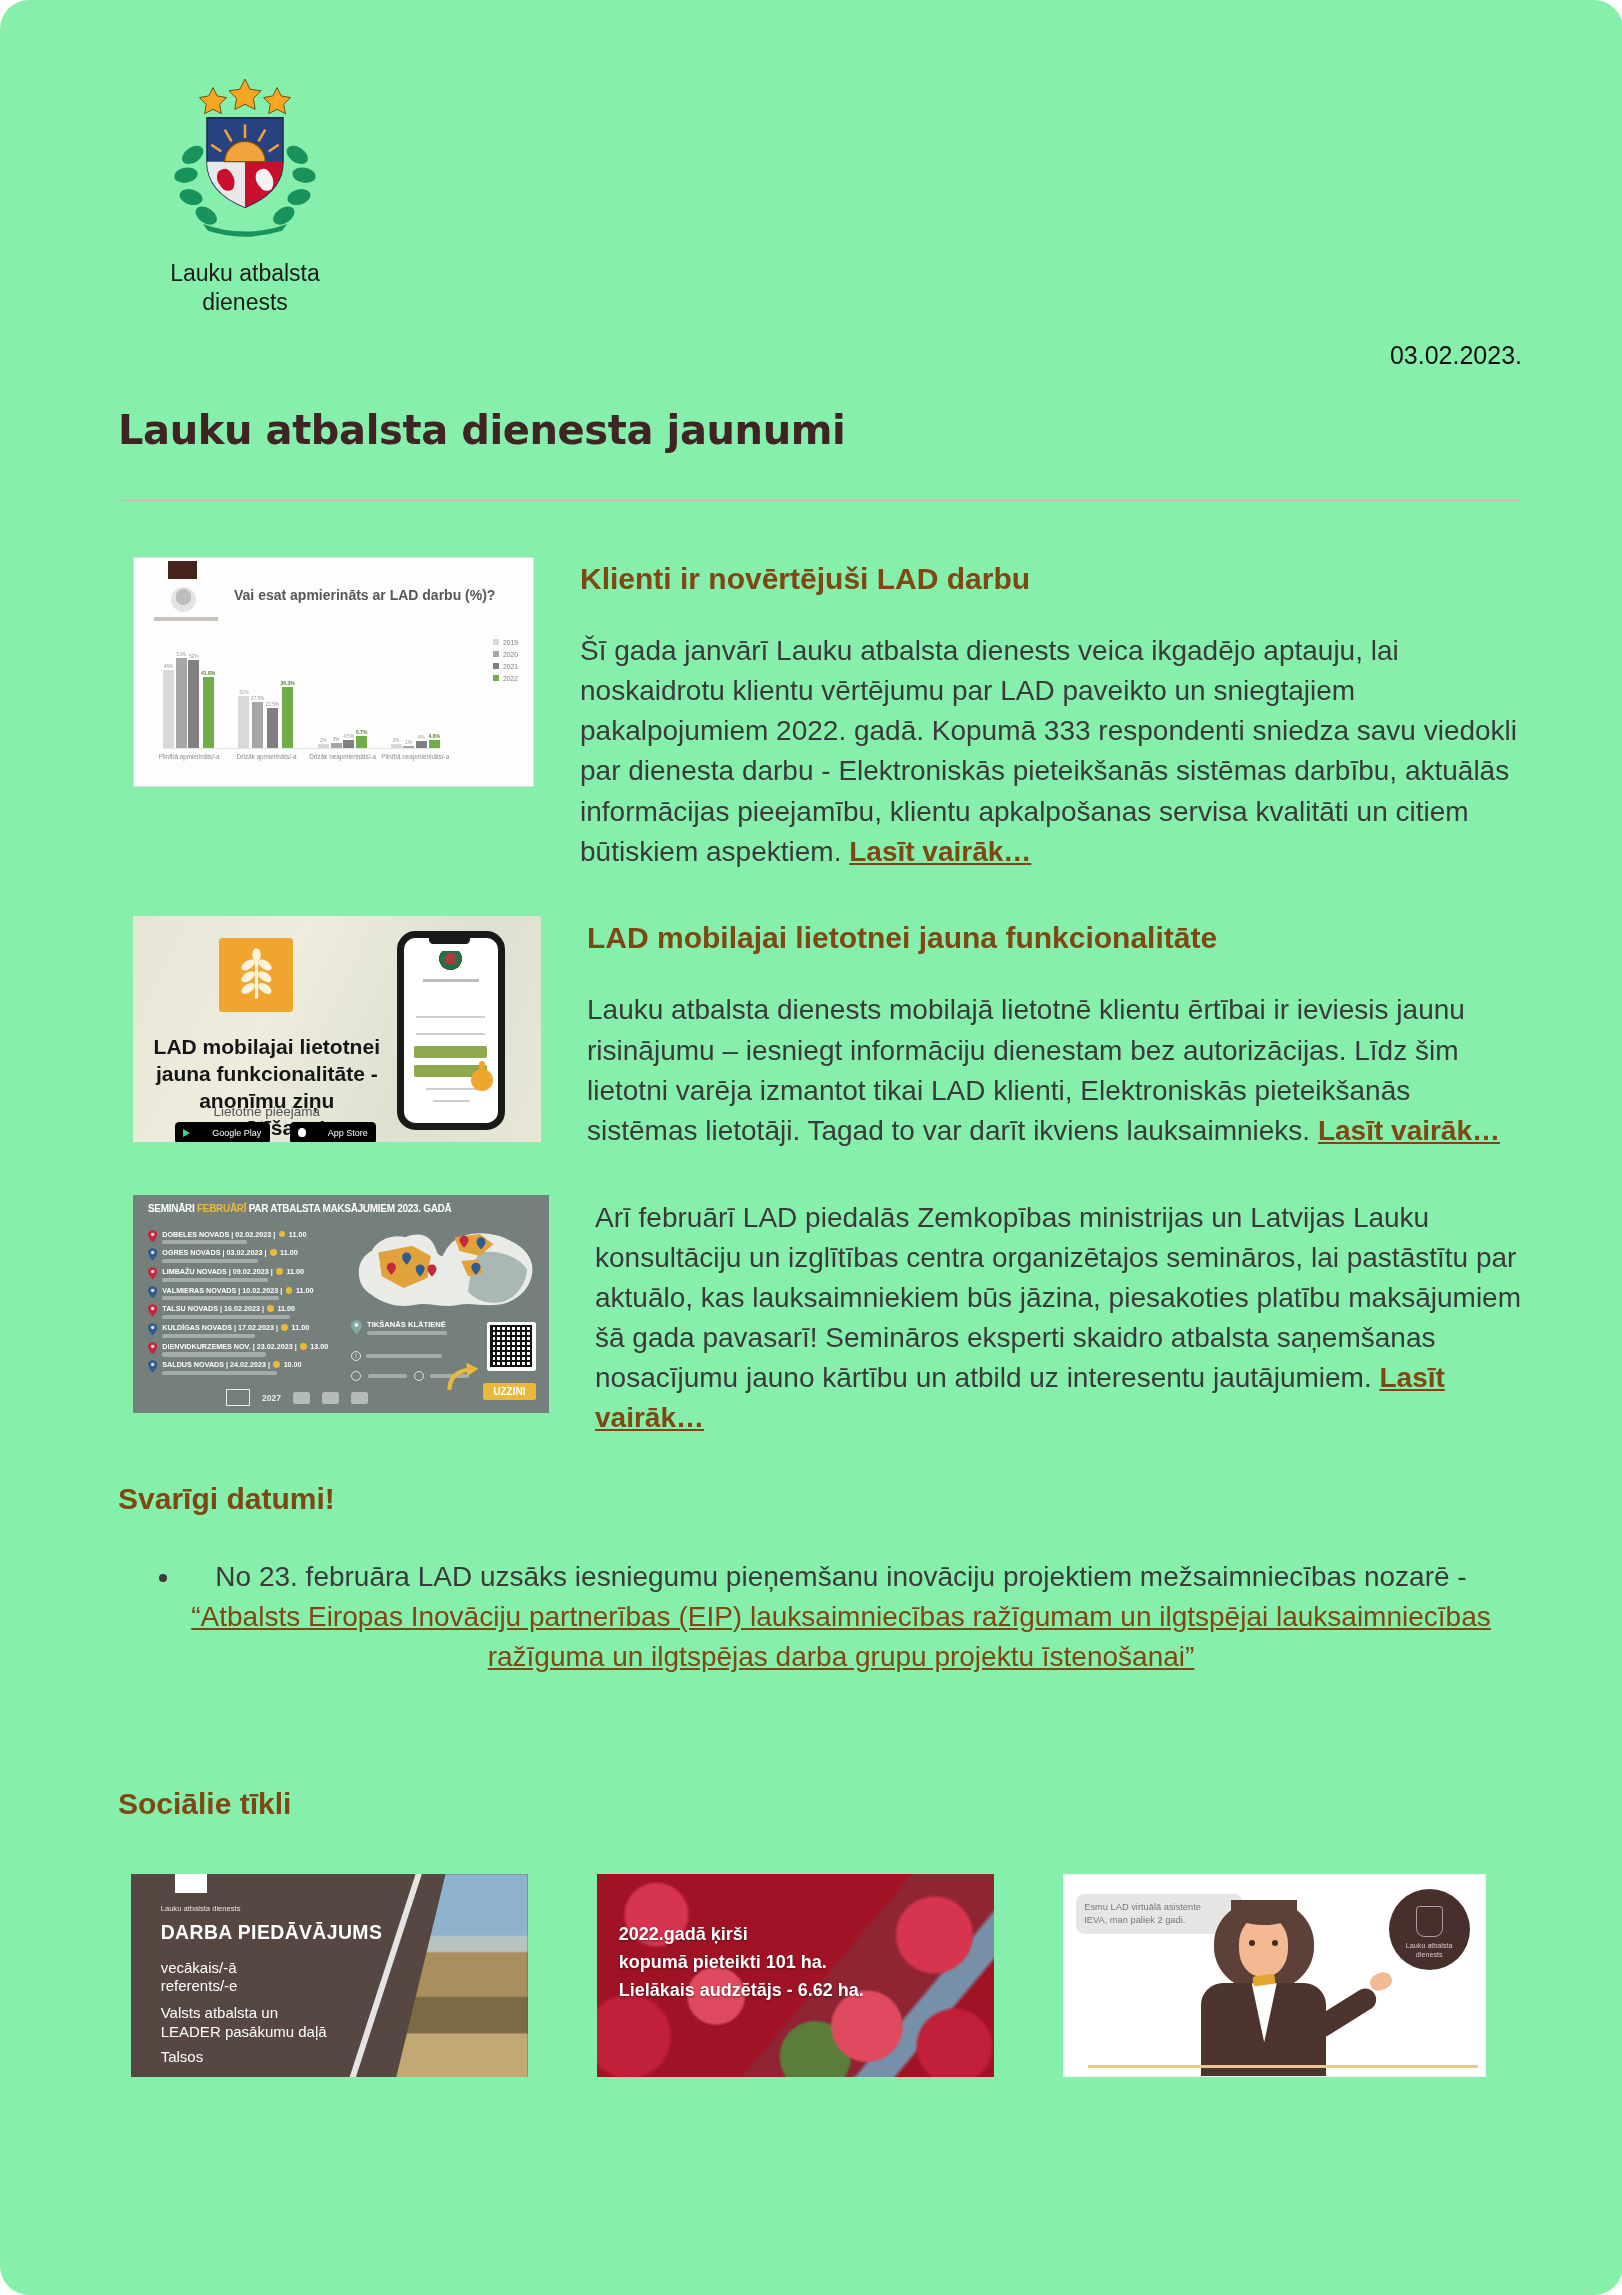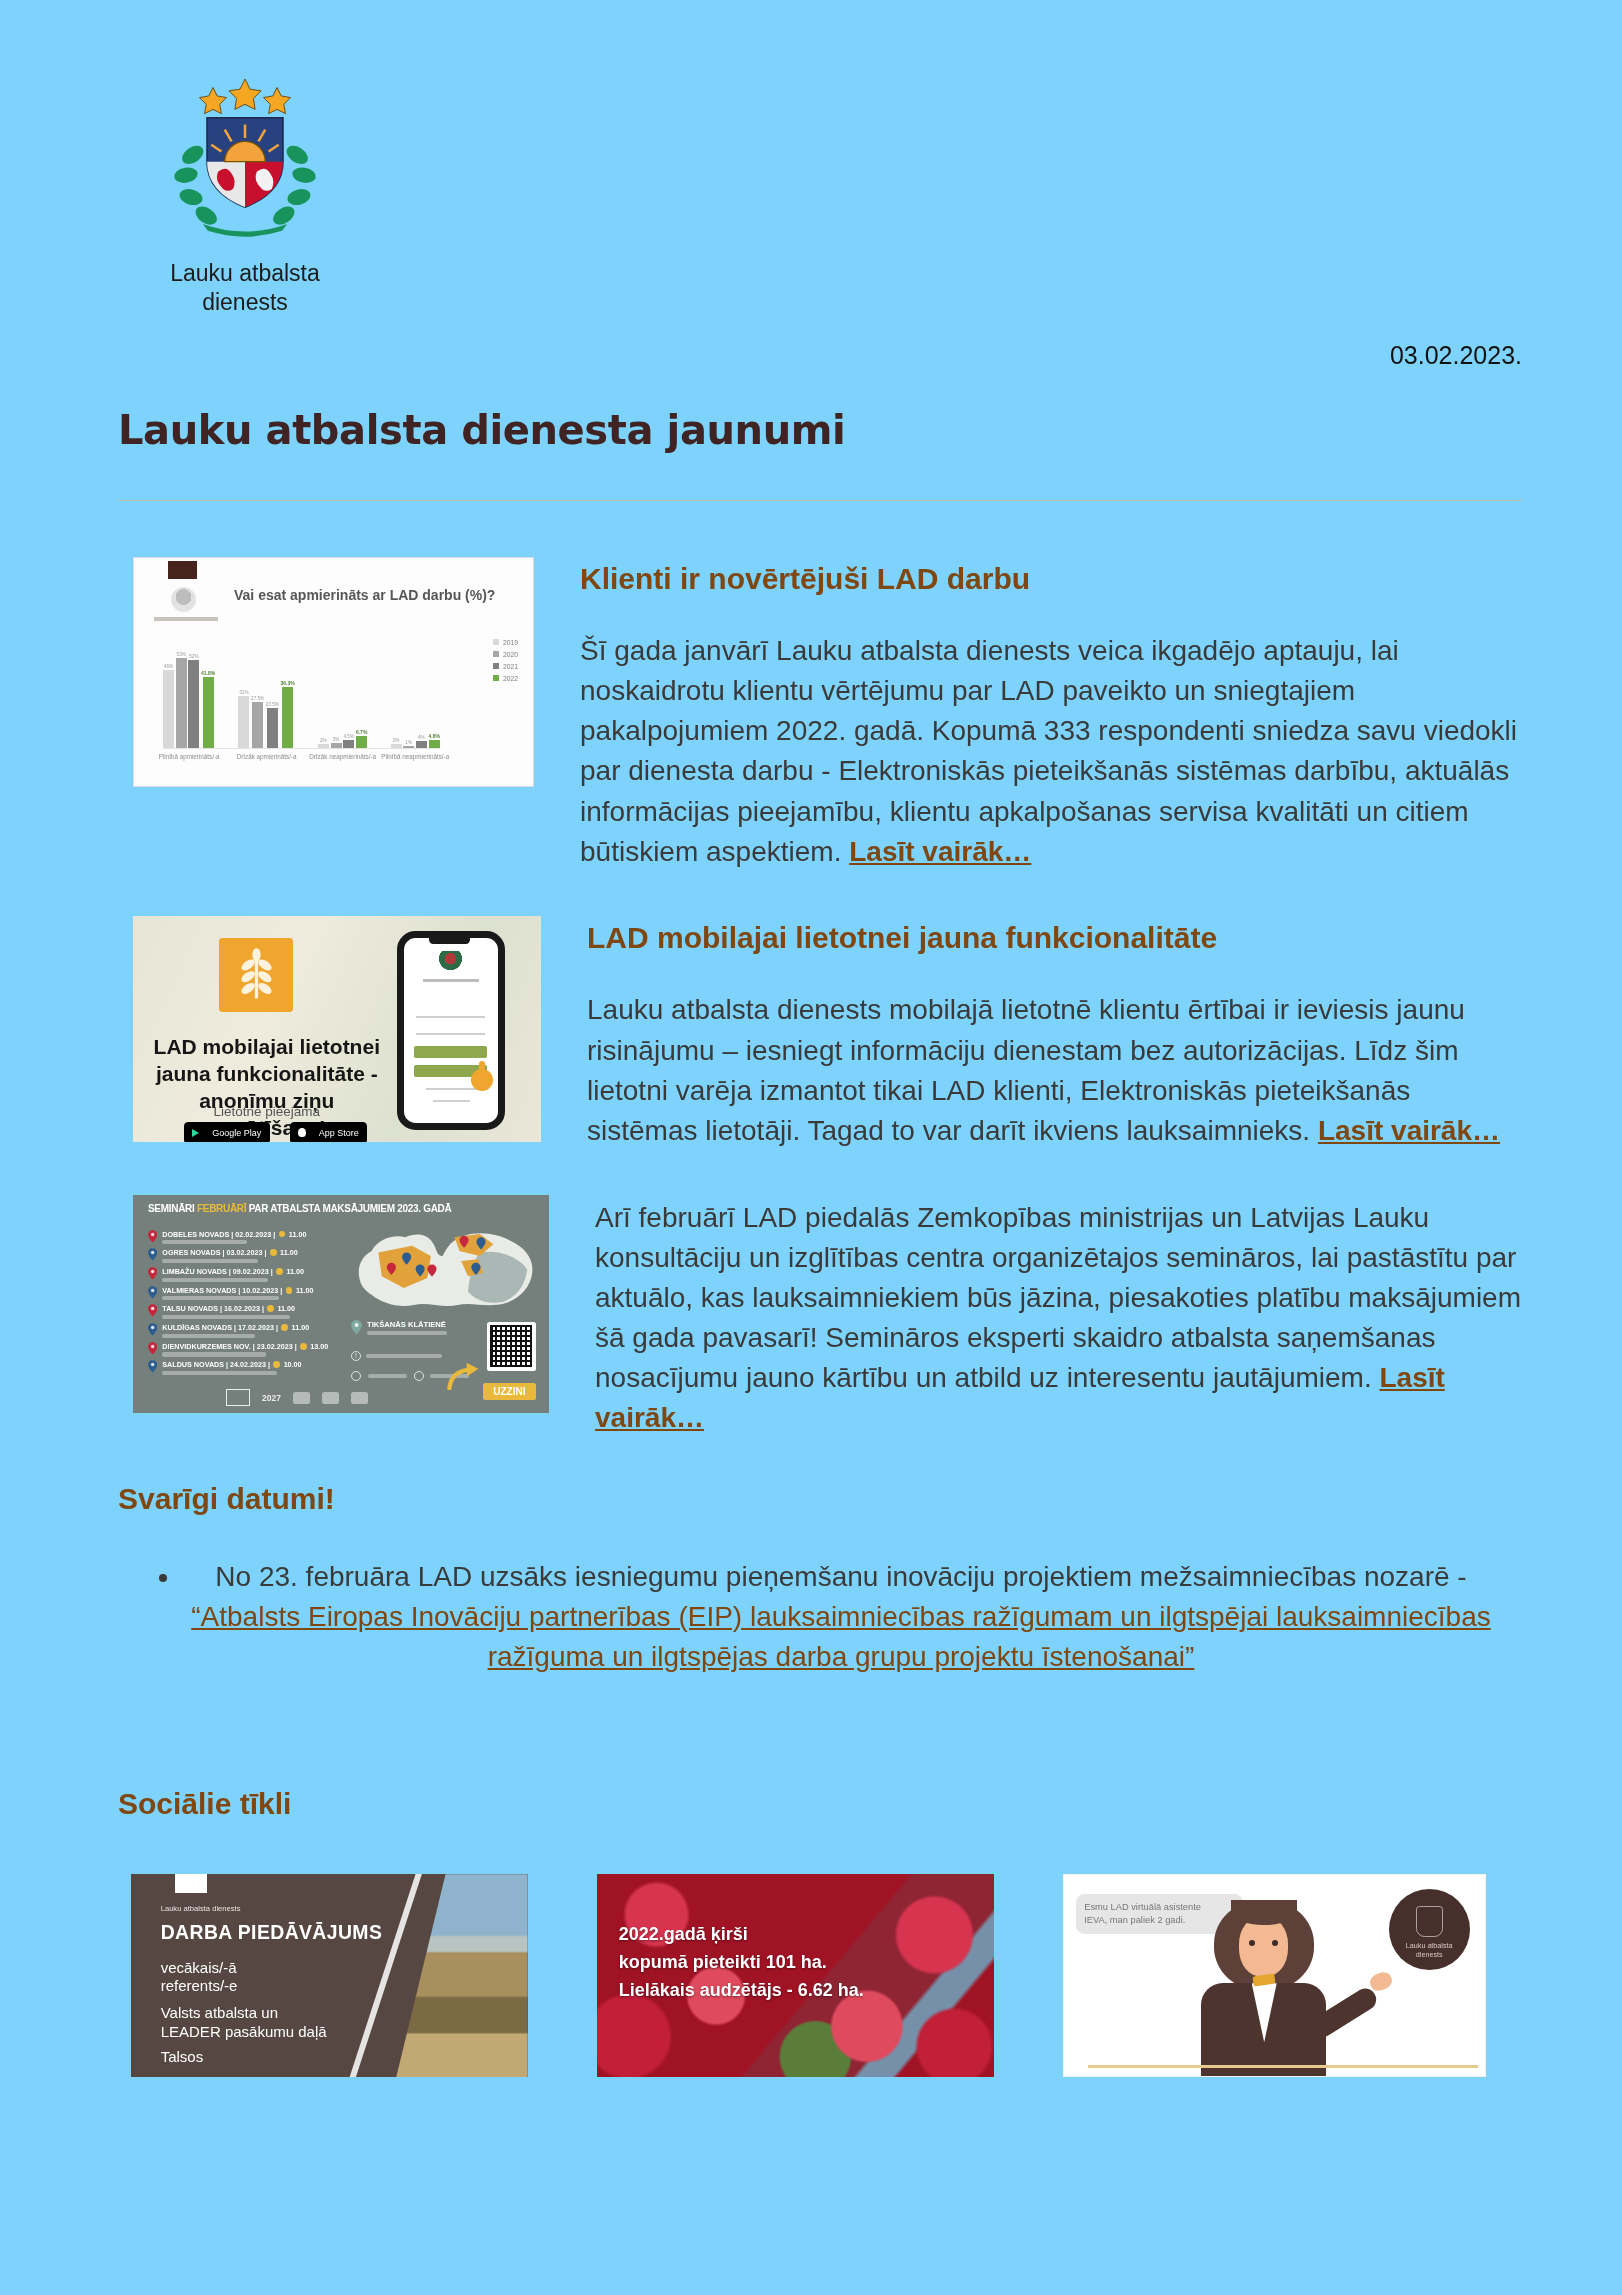--- a/index.html
+++ b/index.html
@@ -1,18 +1,18 @@
 <!DOCTYPE html>
 <html style="font-size:13.5px"><head>
 <meta charset="utf-8">
 <style>
   html,body{margin:0;padding:0;background:#fff;}
   body{font-family:"Liberation Sans","DejaVu Sans",sans-serif;color:#3a3a3a;}
   .page{position:relative;width:1623px;height:2295px;box-sizing:border-box;
-        padding:74px 101px 0 118px;background:#7dd3fc;overflow:hidden;}
+        padding:74px 101px 0 118px;background:#86efac;overflow:hidden;border-radius:29px;}
 
   
   .logo-block{width:186px;margin-left:34px;text-align:center;}
   .logo-caption{font-size:23px;line-height:1.25;color:#1c1c1c;margin-top:5px;}
   .date-row{text-align:right;font-size:25px;color:#111;margin-top:24px;}
   .page-title{font-family:"DejaVu Sans","Liberation Sans",sans-serif;
               font-size:40px;font-weight:bold;color:#3F2423;margin-top:37px;letter-spacing:-0.4px;}
   .rule{border:none;border-top:1.7px solid #bdbdbd;margin:47px 0 56px 0;}
 
   
@@ -48,21 +48,21 @@
   
   .t-app{width:393px;height:226px;
          background:linear-gradient(115deg,#e6e5d6 0%,#efecdd 35%,#dde1cf 70%,#e9e7d8 100%);}
   .wheat-sq{position:absolute;left:86px;top:22px;width:74px;height:74px;background:#f0a52f;border-radius:3.4px;
             display:flex;align-items:center;justify-content:center;}
   .app-headline{position:absolute;left:6.8px;top:117px;width:254px;text-align:center;
                 font-size:21px;font-weight:bold;color:#161616;line-height:1.3;}
   .app-avail{position:absolute;left:6.8px;top:188px;width:254px;text-align:center;font-size:13.5px;color:#555;}
   .badges{position:absolute;left:24px;top:206px;width:237px;display:flex;gap:20px;justify-content:center;}
   .badge{height:22px;background:#000;border-radius:4.2px;color:#fff;display:flex;align-items:center;
-         gap:13px;padding:0 8.5px;font-size:9px;}
+         gap:22px;padding:0 8.5px;font-size:9px;}
   .play-tri{width:0;height:0;border-left:7.6px solid #2fd8a0;border-top:4.6px solid transparent;border-bottom:4.6px solid transparent;}
   .apple-dot{width:7.6px;height:9.3px;background:#fff;border-radius:50% 50% 46% 46%;}
   .phone{position:absolute;left:264px;top:15px;width:108px;height:199px;border:7.6px solid #191919;
          border-radius:18.6px;background:#fff;box-sizing:border-box;}
   .phone .notch{position:absolute;left:25px;top:0;width:41px;height:6px;background:#191919;border-radius:0 0 4.2px 4.2px;}
   .phone .crest{position:absolute;left:34px;top:13.5px;width:25px;height:22px;
                 background:radial-gradient(circle at 50% 35%,#b03a3a 0 30%,#2d6b46 31% 60%,transparent 61%);}
   .phone .brandline{position:absolute;left:18.6px;top:41px;width:56px;height:3.4px;background:#bdbdbd;}
   .phone .inp{position:absolute;left:12px;width:69px;height:2.5px;background:#cfcfcf;}
   .phone .btn{position:absolute;left:10px;width:73px;height:12.7px;background:#8fa84e;border-radius:1.7px;}

